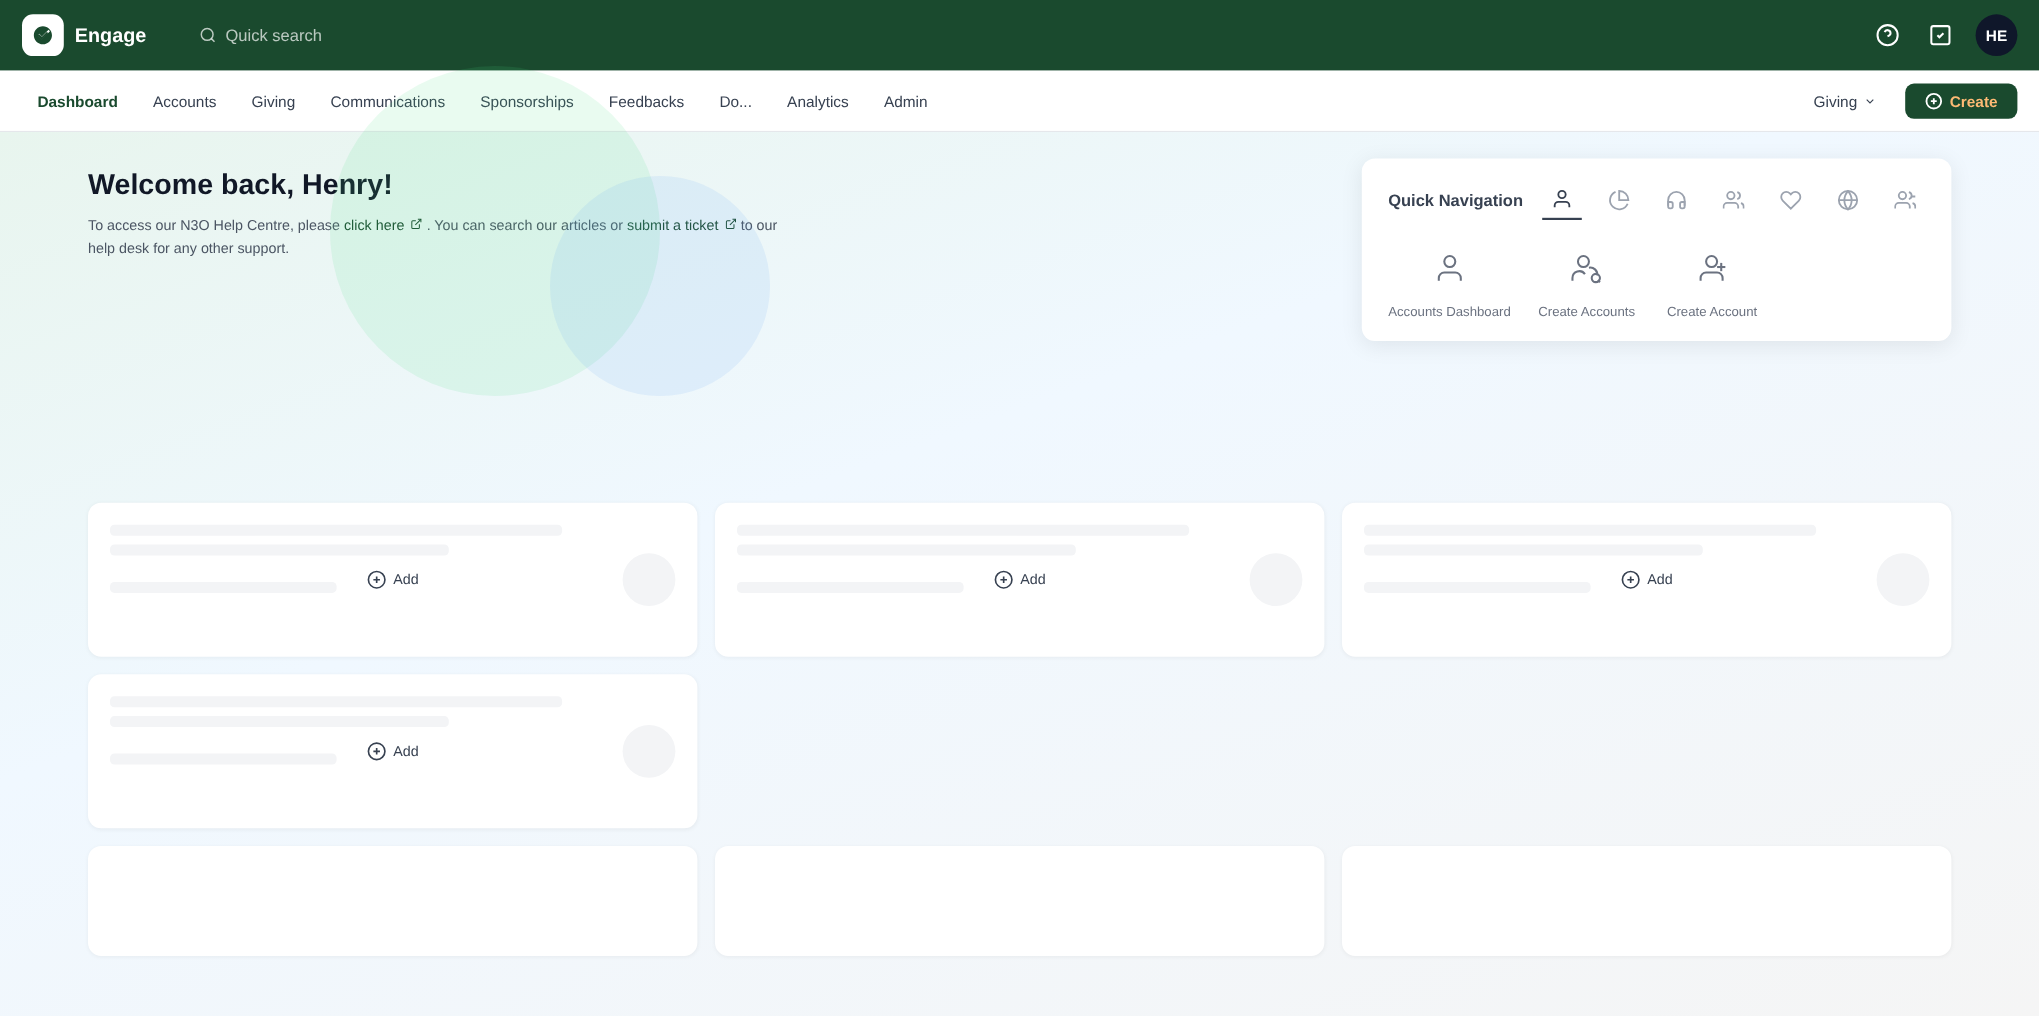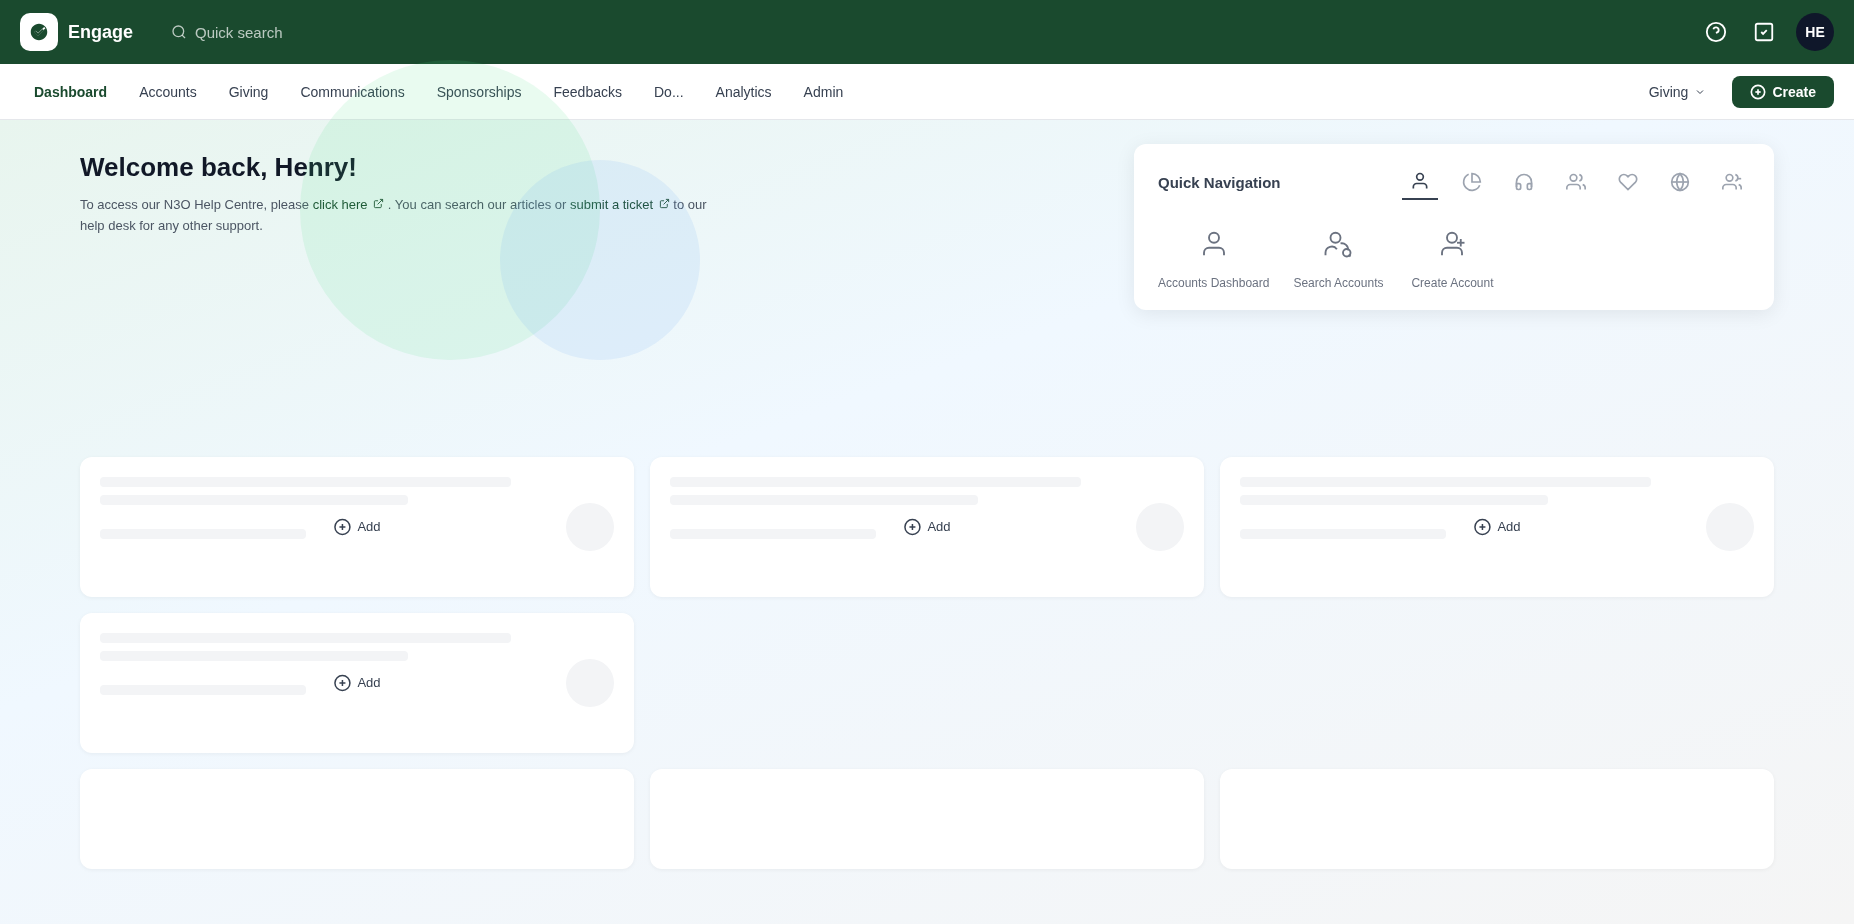--- a/index.html
+++ b/index.html
@@ -5,21 +5,21 @@
     * { box-sizing: border-box; margin: 0; padding: 0; }
     body { font-family: -apple-system, BlinkMacSystemFont, 'Segoe UI', sans-serif; background: #f0f4f8; }
 
     
     .topbar {
       background: #1a4a2e;
       height: 64px;
       display: flex;
       align-items: center;
       padding: 0 20px;
-      gap: 14px;
+      gap: 24px;
       position: relative;
     }
     .logo-wrap {
       display: flex;
       align-items: center;
       gap: 10px;
     }
     .logo-icon {
       width: 38px; height: 38px;
       background: white;
@@ -101,21 +101,21 @@
       align-items: center;
       gap: 6px;
       padding: 6px 14px;
       font-size: 14px;
       color: #374151;
       cursor: pointer;
       border-radius: 6px;
     }
     .create-btn {
       background: #1a4a2e;
-      color: #ffffff;
+      color: #fdba74;
       border: none;
       padding: 8px 18px;
       border-radius: 8px;
       font-size: 14px;
       font-weight: 600;
       cursor: pointer;
       display: flex;
       align-items: center;
       gap: 6px;
     }
@@ -171,21 +171,21 @@
       color: #1a4a2e;
       text-decoration: none;
       cursor: pointer;
     }
 
     
     .quick-nav-card {
       position: absolute;
       top: 24px;
       right: 80px;
-      width: 640px;
+      width: 536px;
       background: white;
       border-radius: 12px;
       box-shadow: 0 4px 20px rgba(0,0,0,0.08);
       padding: 20px 24px;
     }
     .quick-nav-header {
       display: flex;
       align-items: center;
       gap: 16px;
       margin-bottom: 20px;
@@ -509,21 +509,21 @@
       <div class="quick-action">
         <div class="quick-action-icon">
           <svg viewBox="0 0 24 24" fill="none" stroke="currentColor" stroke-width="1.5">
             <circle cx="10" cy="7" r="4"></circle>
             <path d="M14 11.5A5 5 0 0 1 20 17"></path>
             <circle cx="19" cy="19" r="3"></circle>
             <line x1="22" y1="22" x2="20.5" y2="20.5"></line>
             <path d="M2 21v-2a5 5 0 0 1 9.1-2.8"></path>
           </svg>
         </div>
-        <span class="quick-action-label">Search Accounts</span>
+        <span class="quick-action-label">Create Accounts</span>
       </div>
 
       <div class="quick-action">
         <div class="quick-action-icon">
           <svg viewBox="0 0 24 24" fill="none" stroke="currentColor" stroke-width="1.5">
             <path d="M20 21v-2a4 4 0 0 0-4-4H8a4 4 0 0 0-4 4v2"></path>
             <circle cx="12" cy="7" r="4"></circle>
             <line x1="19" y1="8" x2="19" y2="14"></line>
             <line x1="16" y1="11" x2="22" y2="11"></line>
           </svg>

